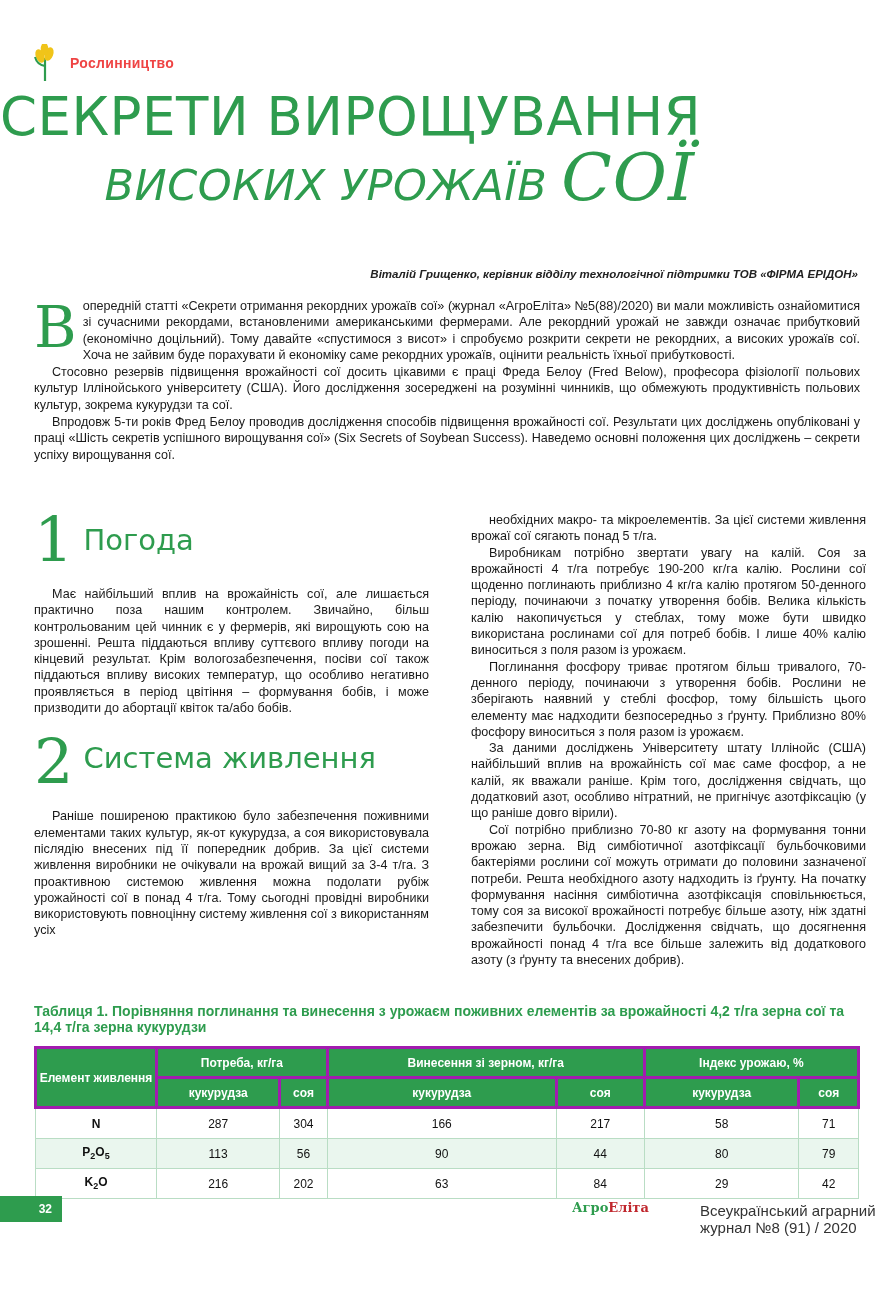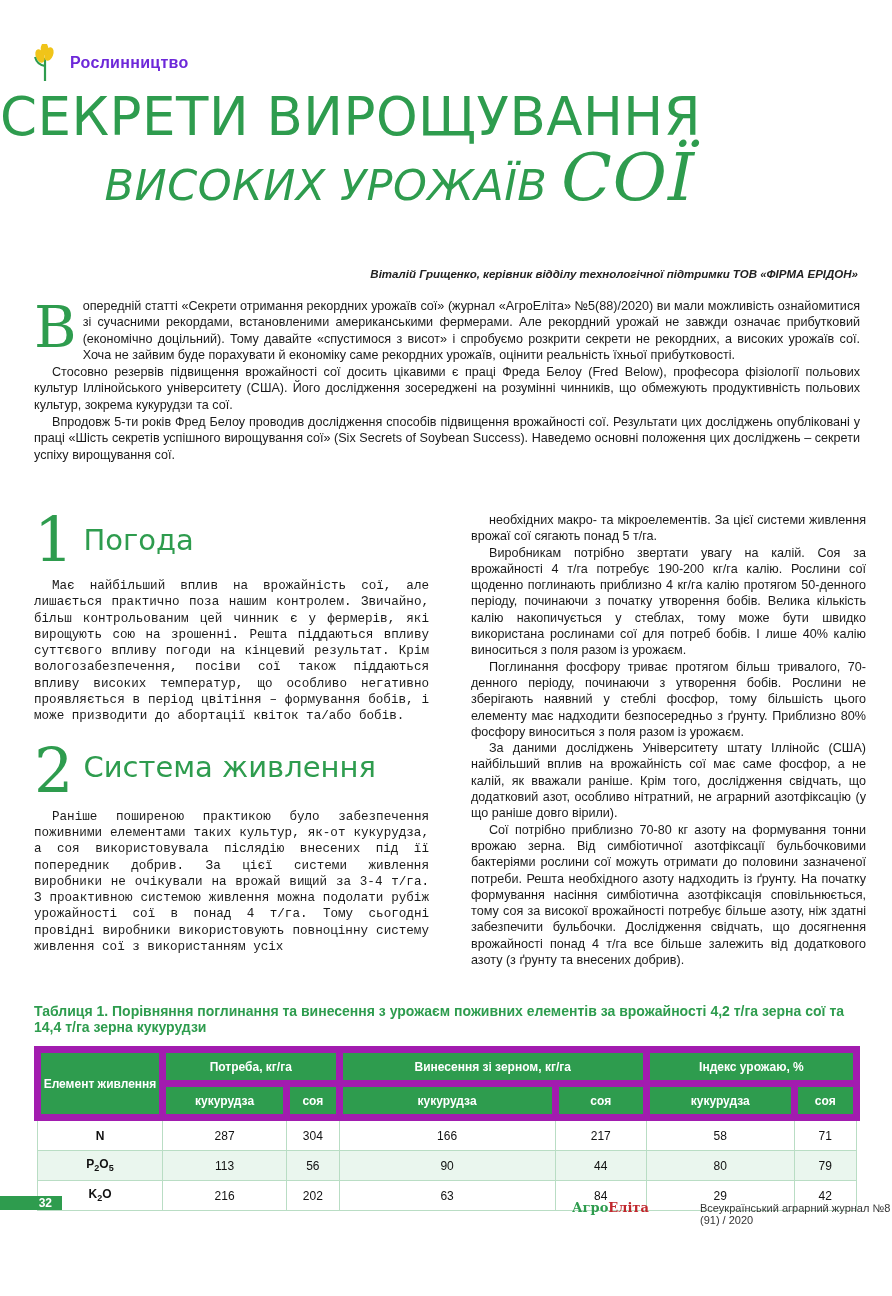--- a/index.html
+++ b/index.html
@@ -30,23 +30,23 @@
     display: flex;
     align-items: center;
     gap: 10px;
   }
   .wheat-logo {
     width: 30px;
     height: 38px;
     position: relative;
   }
   .category-label {
-    font-size: 16px;
-    font-weight: bold;
-    color: #6d28d9;
+    font-size: 14px;
+    font-weight: bold;
+    color: #ef4444;
     letter-spacing: 0.3px;
   }
 
   
   .title-block {
     position: absolute;
     top: 88px;
     left: 0;
     width: 739px;
     text-align: right;
@@ -169,21 +169,21 @@
     line-height: 33px;
     color: #2e9c4e;
     padding-top: 12px;
     font-weight: 400;
   }
   .section-title.two-line { padding-top: 8px; }
   .col p {
     margin: 0;
     text-indent: 18px;
   }
-  .col p.first { margin-top: 10px; font-family: Liberation Mono, monospace; }
+  .col p.first { margin-top: 18px; }
   .col p + p { margin-top: 0; }
   .gap-before { margin-top: 18px !important; }
 
   
   .table-caption {
     position: absolute;
     top: 1004px;
     left: 34px;
     width: 826px;
     font-size: 14px;
@@ -193,21 +193,21 @@
   }
   .data-table {
     position: absolute;
     top: 1046px;
     left: 34px;
     width: 826px;
     border-collapse: collapse;
     font-size: 12px;
   }
   .data-table th, .data-table td {
-    border: 7px solid #a21caf;
+    border: 3px solid #a21caf;
     text-align: center;
     padding: 0;
   }
   .data-table thead th {
     background: #2e9c4e;
     color: #ffffff;
     font-weight: bold;
     font-size: 12px;
     height: 27px;
   }
@@ -232,21 +232,21 @@
   }
   .data-table tbody tr.alt td.rowhead { background: #eaf6ee; }
   sub { font-size: 9px; }
 
   
   .page-num {
     position: absolute;
     left: 0;
     top: 1196px;
     width: 62px;
-    height: 14px;
+    height: 26px;
     background: #2e9c4e;
     color: #ffffff;
     font-size: 12px;
     font-weight: bold;
     display: flex;
     align-items: center;
     justify-content: flex-end;
     padding-right: 10px;
     box-sizing: border-box;
   }
@@ -257,21 +257,21 @@
     font-size: 13px;
     font-weight: bold;
     color: #2e9c4e;
     font-family: "DejaVu Serif", serif;
   }
   .footer-brand .red { color: #c0272d; }
   .footer-text {
     position: absolute;
     top: 1202px;
     left: 700px;
-    font-size: 11px;
+    font-size: 15px;
     color: #333;
   }
 </style>
 </head>
 <body>
 
 <div class="page">
 
   <div class="category-bar">
     <span class="wheat-logo">
@@ -316,21 +316,21 @@
         <span class="section-num">2</span>
         <span class="section-title two-line">Система живлення</span>
       </div>
       <p class="first">Раніше поширеною практикою було забезпечення поживними елементами таких культур, як-от кукурудза, а соя використовувала післядію внесених під її попередник добрив. За цієї системи живлення виробники не очікували на врожай вищий за 3-4 т/га. З проактивною системою живлення можна подолати рубіж урожайності сої в понад 4 т/га. Тому сьогодні провідні виробники використовують повноцінну систему живлення сої з використанням усіх</p>
     </div>
 
     <div class="col col-right">
       <p>необхідних макро- та мікроелементів. За цієї системи живлення врожаї сої сягають понад 5 т/га.</p>
       <p>Виробникам потрібно звертати увагу на калій. Соя за врожайності 4 т/га потребує 190-200 кг/га калію. Рослини сої щоденно поглинають приблизно 4 кг/га калію протягом 50-денного періоду, починаючи з початку утворення бобів. Велика кількість калію накопичується у стеблах, тому може бути швидко використана рослинами сої для потреб бобів. І лише 40% калію виноситься з поля разом із урожаєм.</p>
       <p>Поглинання фосфору триває протягом більш тривалого, 70-денного періоду, починаючи з утворення бобів. Рослини не зберігають наявний у стеблі фосфор, тому більшість цього елементу має надходити безпосередньо з ґрунту. Приблизно 80% фосфору виноситься з поля разом із урожаєм.</p>
-      <p>За даними досліджень Університету штату Іллінойс (США) найбільший вплив на врожайність сої має саме фосфор, а не калій, як вважали раніше. Крім того, дослідження свідчать, що додатковий азот, особливо нітратний, не аграрний азотфіксацію (у що раніше довго вірили).</p>
+      <p>За даними досліджень Університету штату Іллінойс (США) найбільший вплив на врожайність сої має саме фосфор, а не калій, як вважали раніше. Крім того, дослідження свідчать, що додатковий азот, особливо нітратний, не пригнічує азотфіксацію (у що раніше довго вірили).</p>
       <p>Сої потрібно приблизно 70-80 кг азоту на формування тонни врожаю зерна. Від симбіотичної азотфіксації бульбочковими бактеріями рослини сої можуть отримати до половини зазначеної потреби. Решта необхідного азоту надходить із ґрунту. На початку формування насіння симбіотична азотфіксація сповільнюється, тому соя за високої врожайності потребує більше азоту, ніж здатні забезпечити бульбочки. Дослідження свідчать, що досягнення врожайності понад 4 т/га все більше залежить від додаткового азоту (з ґрунту та внесених добрив).</p>
     </div>
 
   </div>
 
   <div class="table-caption">Таблиця 1. Порівняння поглинання та винесення з урожаєм поживних елементів за врожайності 4,2 т/га зерна сої та 14,4 т/га зерна кукурудзи</div>
 
   <table class="data-table">
     <thead>
       <tr>

